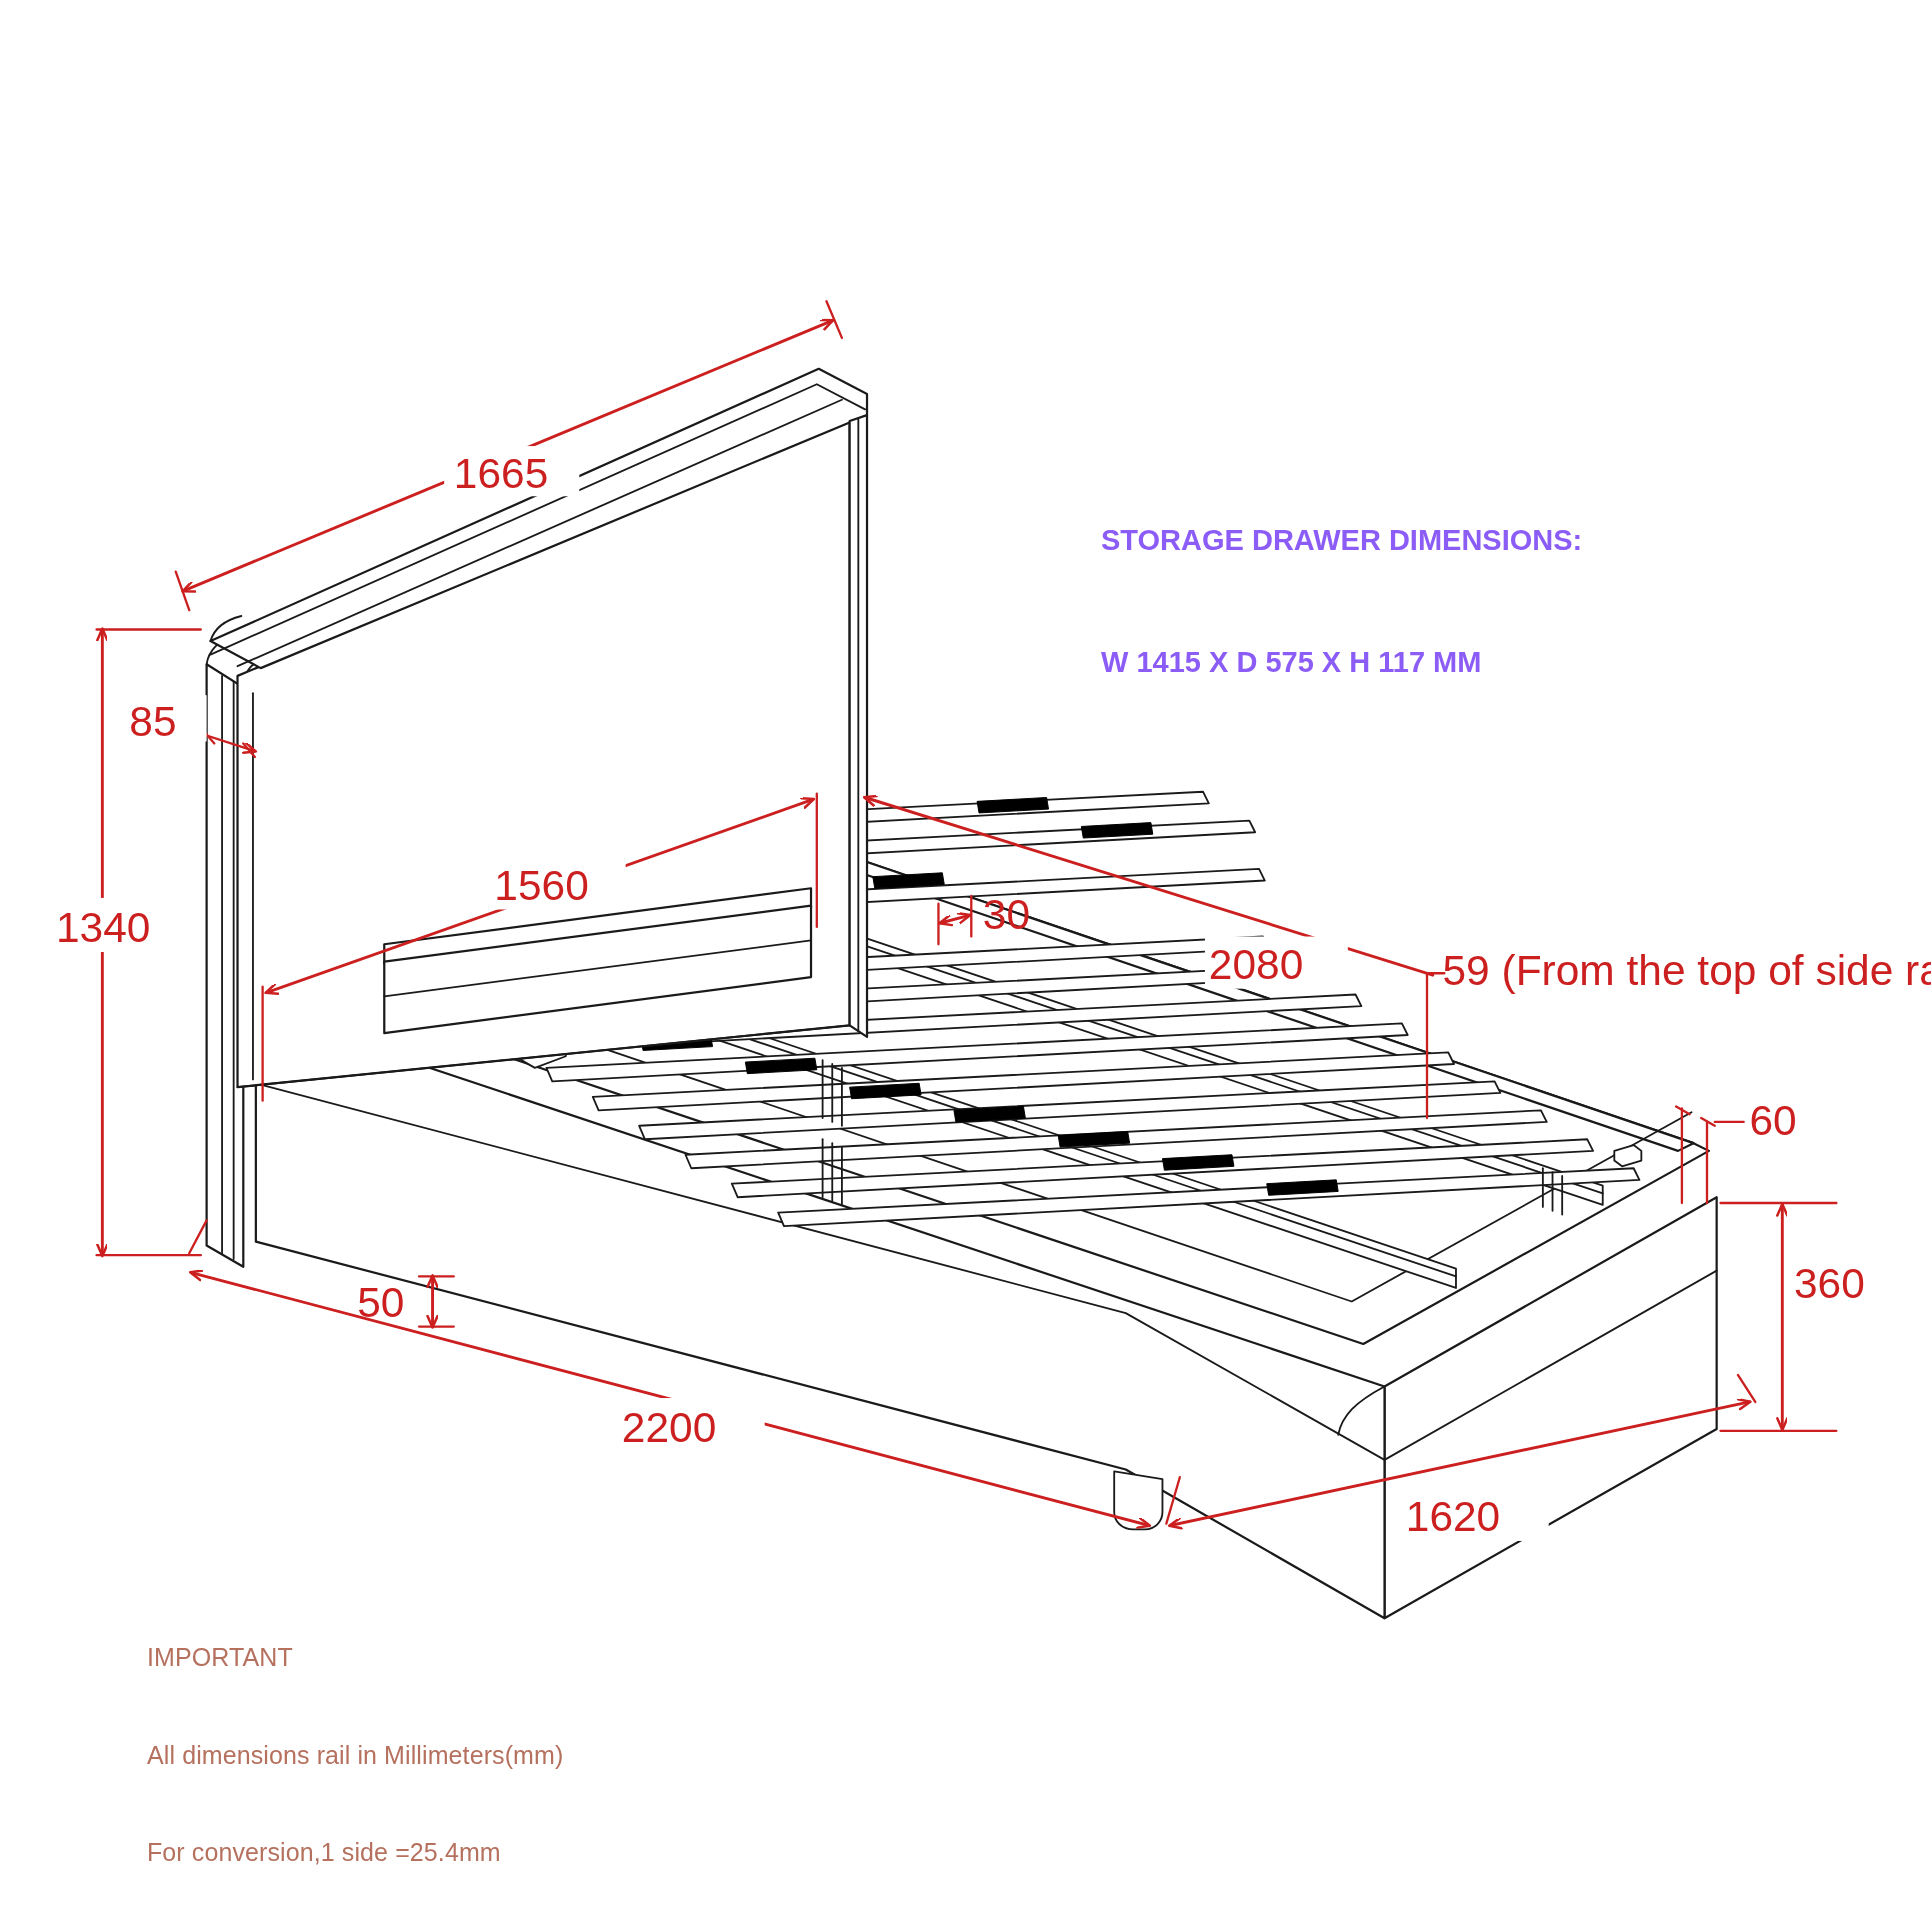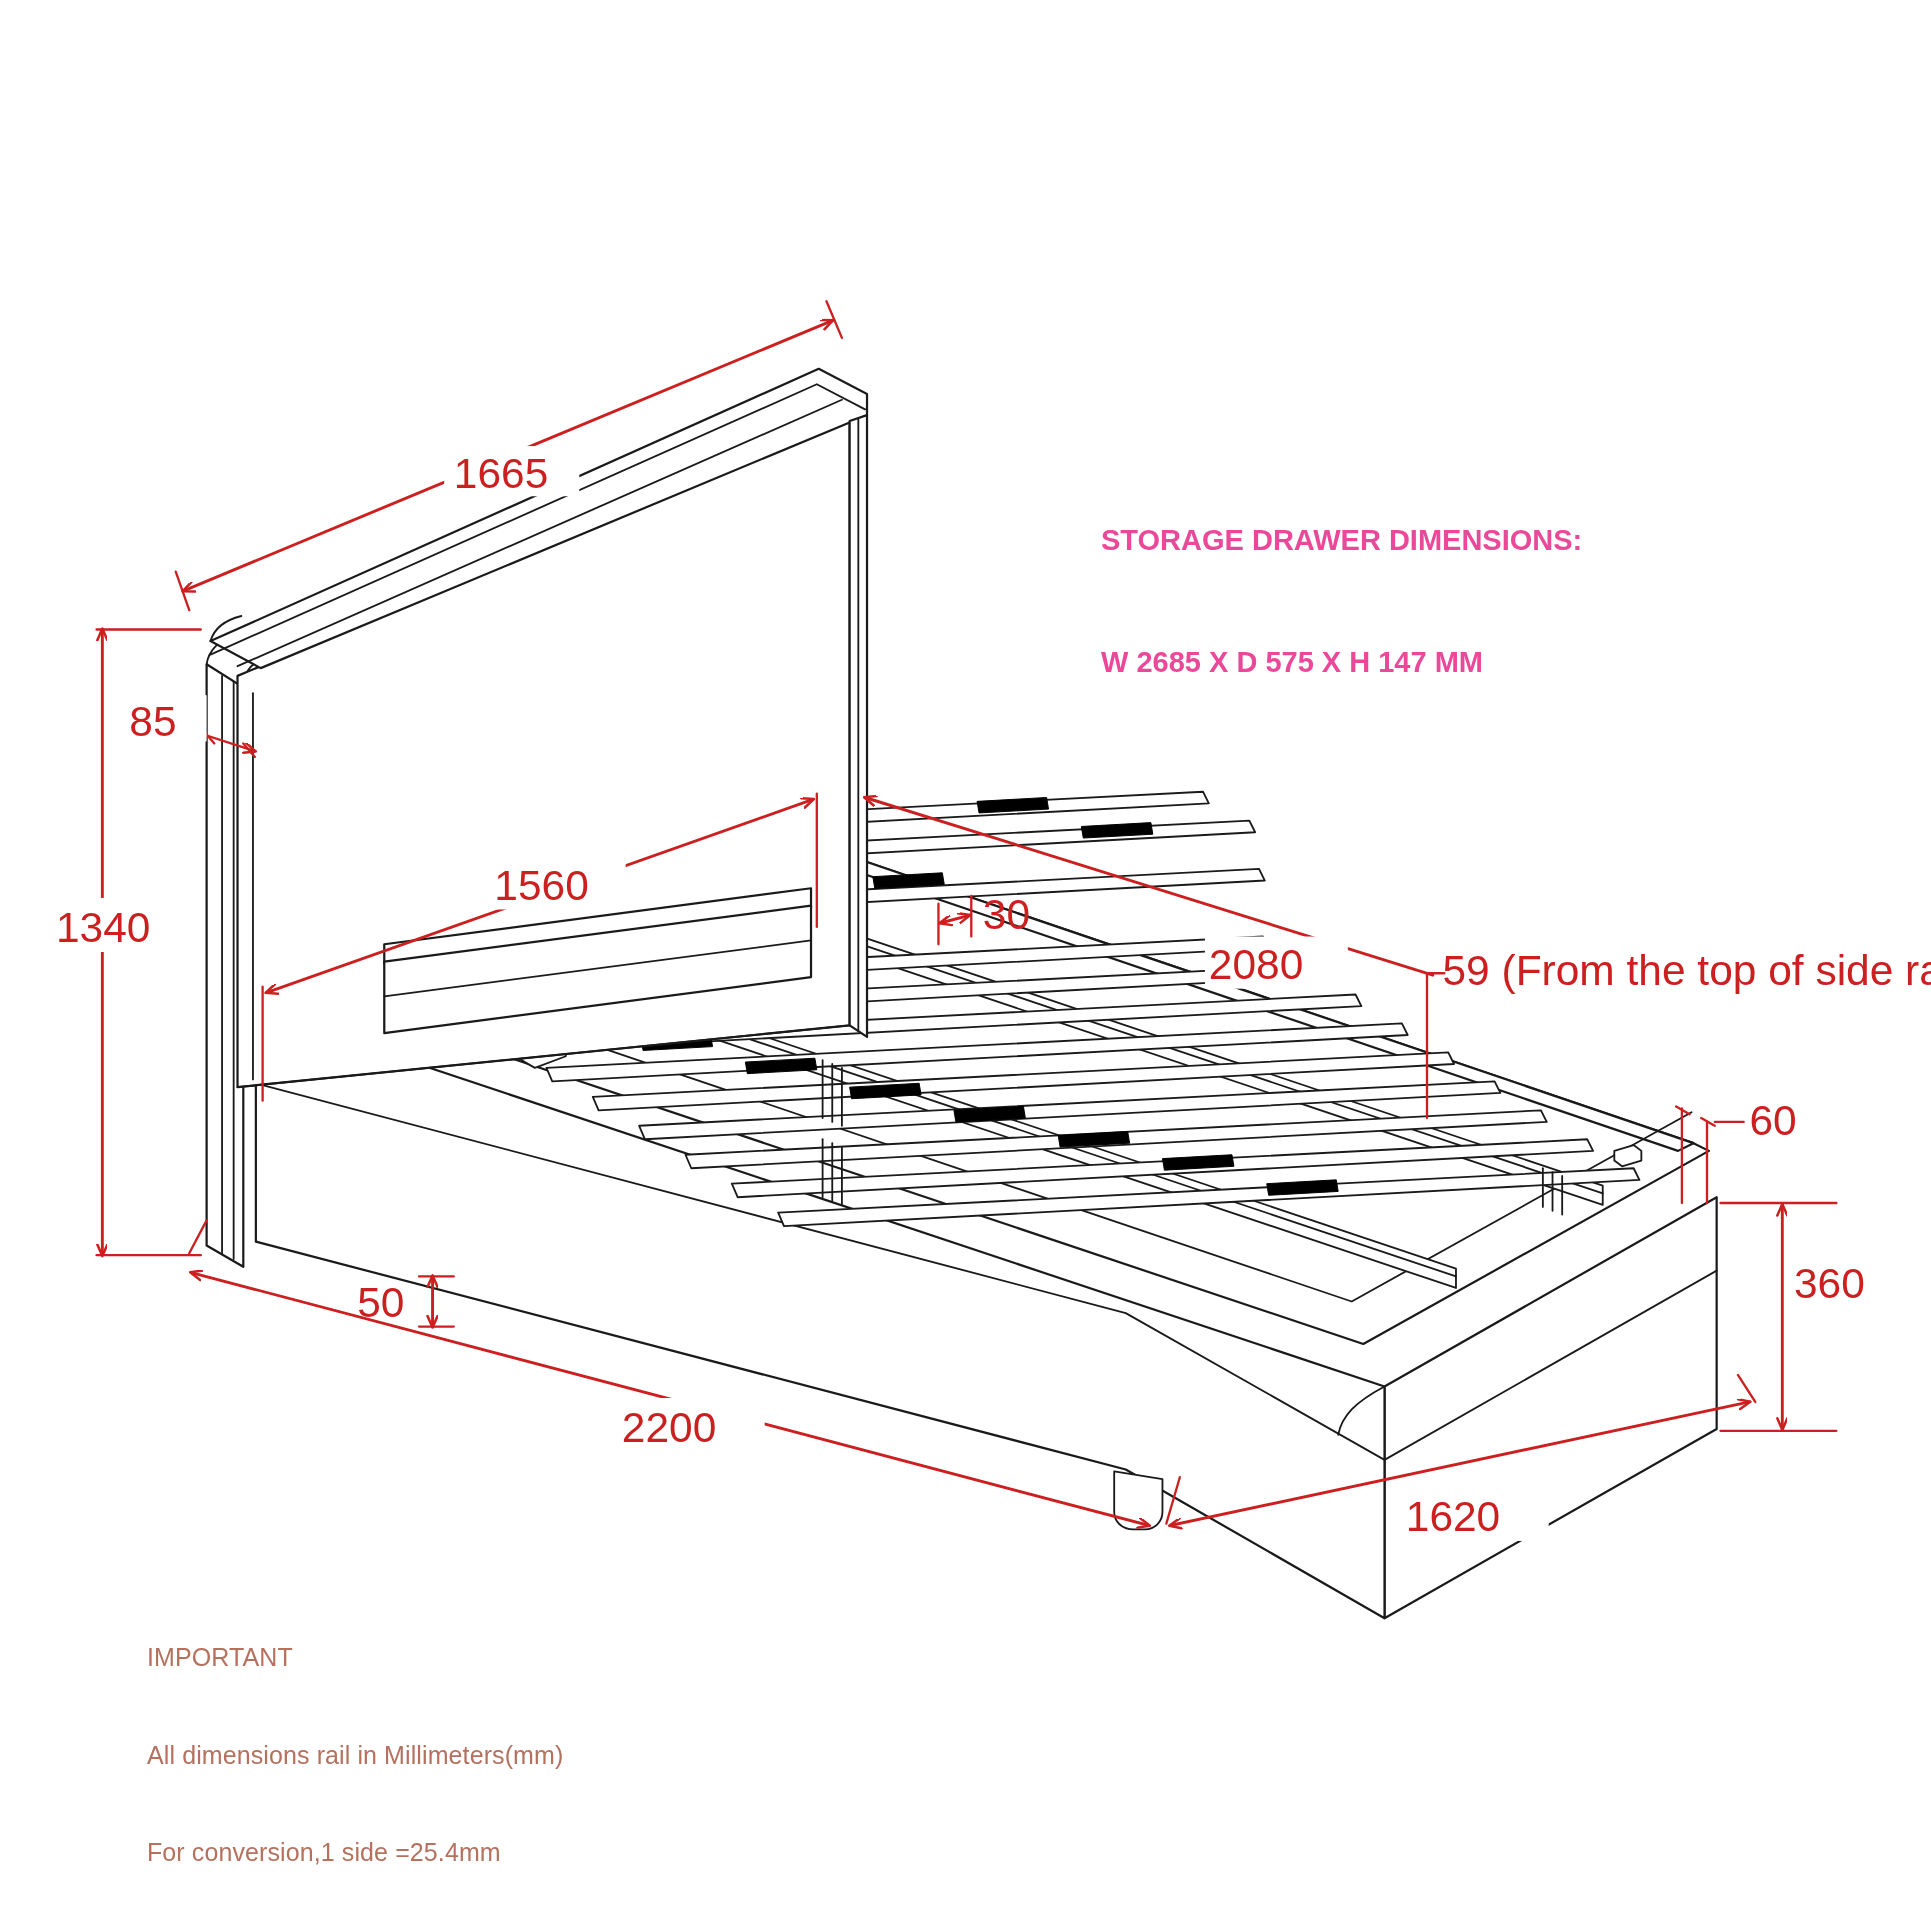--- a/index.html
+++ b/index.html
@@ -5,21 +5,21 @@
   html,body{margin:0;padding:0;background:#ffffff;}
   body{width:1931px;height:1931px;overflow:hidden;
        font-family:"Liberation Sans",sans-serif;}
   #stage{position:relative;width:1931px;height:1423px;background:#fff;}
   svg#drawing{position:absolute;left:0;top:0;width:1931px;height:1931px;}
   .note-block{position:absolute;left:147px;top:1576px;
       color:#b5705e;font-size:25px;line-height:1.30;
       font-family:"Liberation Sans",sans-serif;white-space:pre;}
   .note-block div{letter-spacing:0.1px;}
   .drawer-block{position:absolute;left:1101px;top:439px;
-      color:#ec4899;font-size:29px;font-weight:bold;line-height:1.40;
+      color:#8b5cf6;font-size:29px;font-weight:bold;line-height:1.40;
       font-family:"Liberation Sans",sans-serif;white-space:pre;}
   text{font-family:"Liberation Sans",sans-serif;}
 </style>
 </head>
 <body>
 
 <div id="stage">
 
 <svg id="drawing" viewBox="0 0 2000 2000">
   <defs>
@@ -284,21 +284,21 @@
     <path class="dim-t" d="M1818,1452 L1800,1424"></path>
     <path class="dim" marker-start="url(#arb)" marker-end="url(#ar)" d="M1212,1580 L1812,1452"></path>
     <rect x="1452" y="1540" width="152" height="56" fill="#ffffff"></rect>
     <text class="dtxt" x="1456" y="1586">1620</text>
   </g>
 
 </svg>
 
 <div class="drawer-block">
   <div>STORAGE DRAWER DIMENSIONS:</div>
-  <div>W 2685 X D 575 X H 147 MM</div>
+  <div>W 1415 X D 575 X H 117 MM</div>
 </div>
 
 <div class="note-block">
   <div>IMPORTANT</div>
   <div>All dimensions rail in Millimeters(mm)</div>
   <div>For conversion,1 side =25.4mm</div>
   
   
 </div>
 

